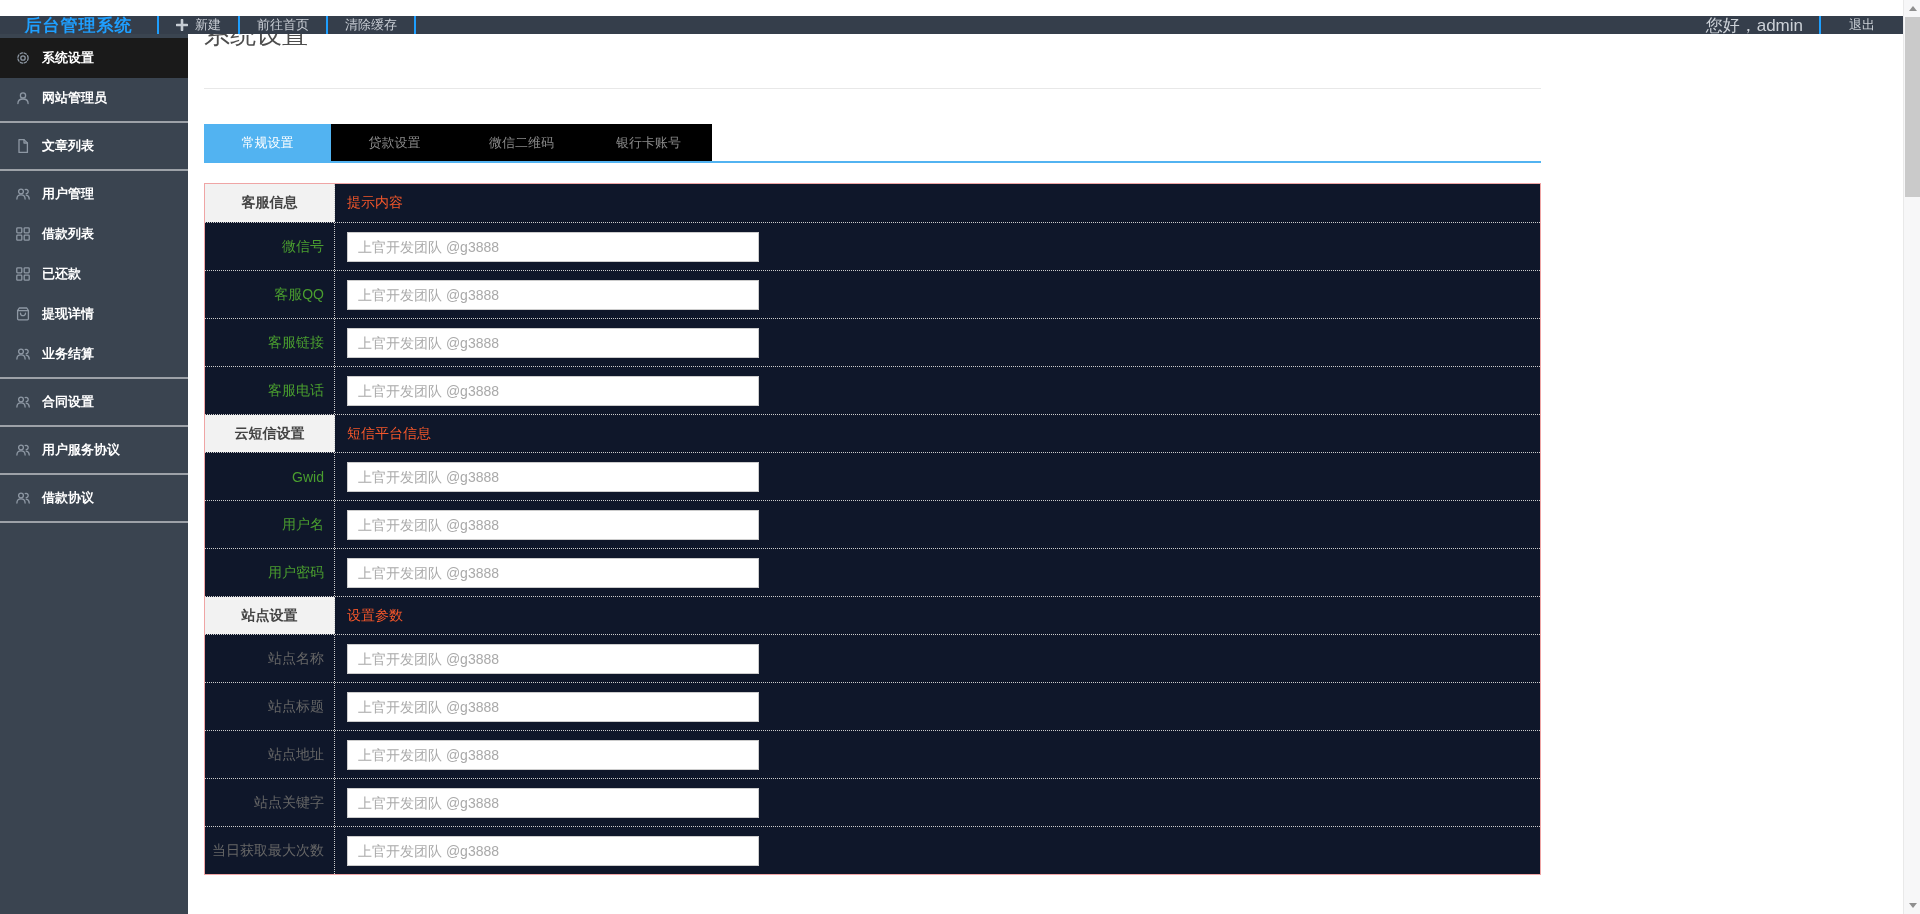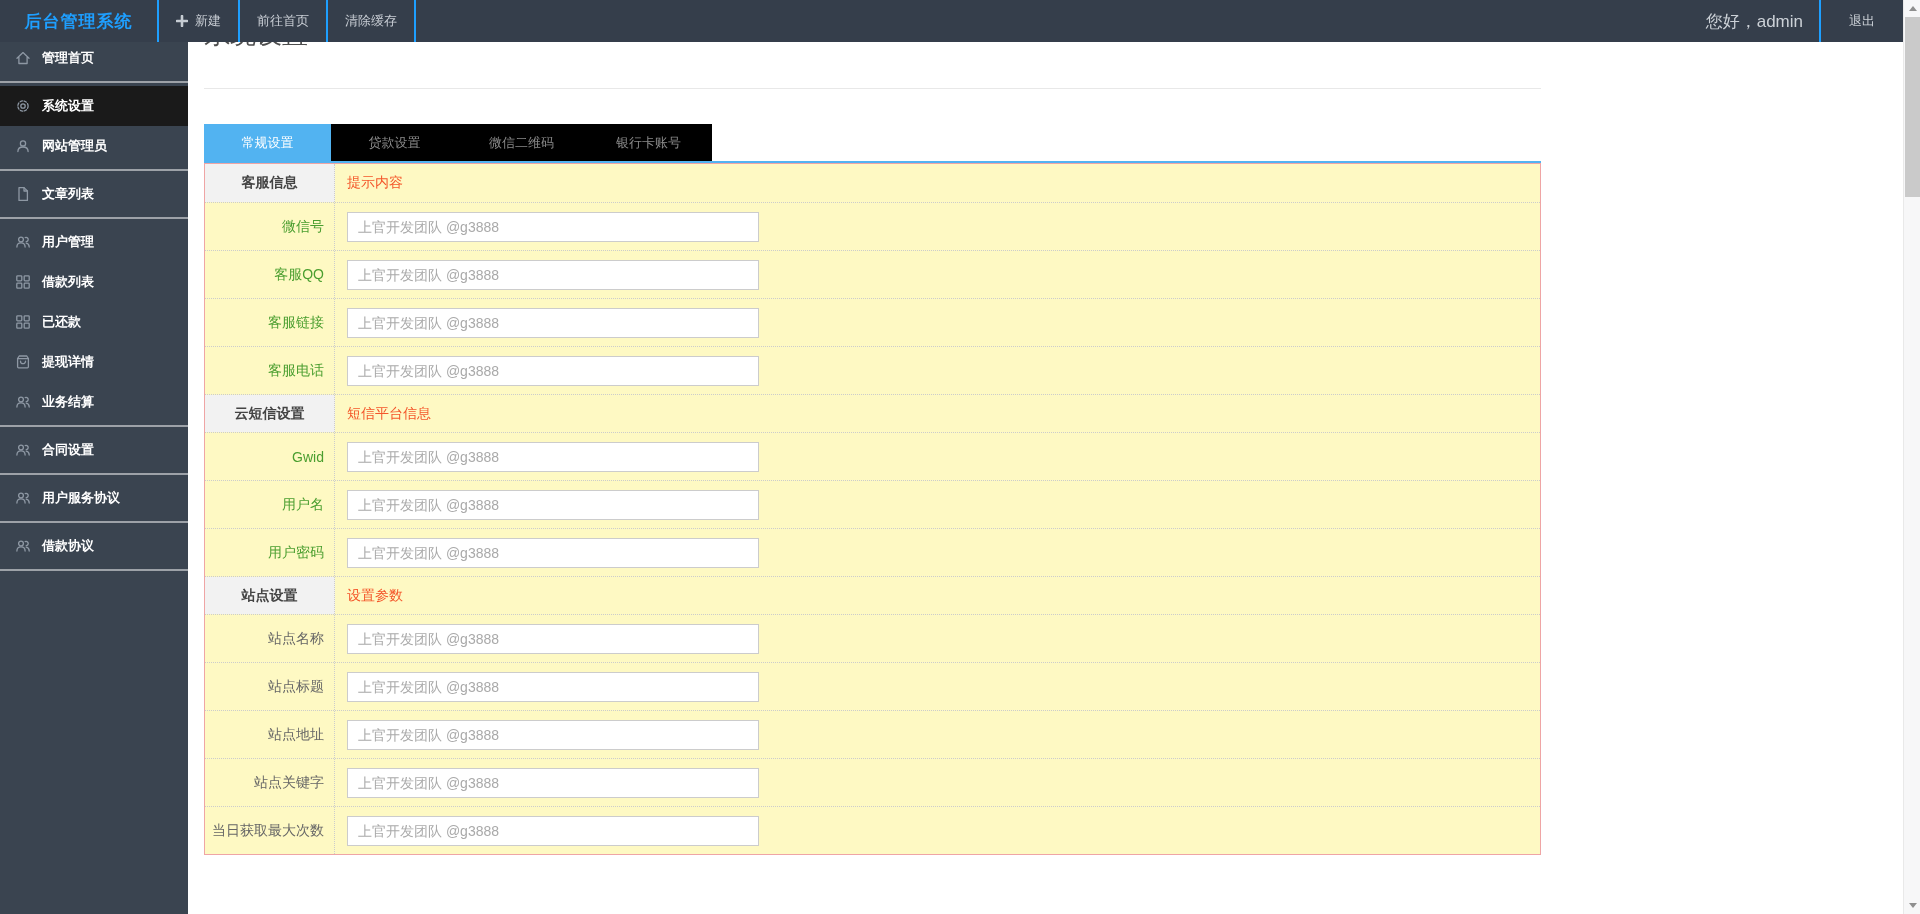--- a/index.html
+++ b/index.html
@@ -4,21 +4,21 @@
 <style>
   :root{
     --accent:#1e9fff; --tab-active:#52b3f1; --orange:#f4562a; --green:#4a9e2f;
     --table-border:#efa5a5; --topbar-bg:#353e4b; --sidebar-bg:#3a4450; --active-bg:#1a1a1a;
   }
   *{box-sizing:border-box;margin:0;padding:0;}
   html,body{width:1920px;height:914px;overflow:hidden;background:#fff;
     font-family:"Liberation Sans","DejaVu Sans",sans-serif;}
 
   
-  .topbar{position:fixed;top:0;left:0;right:17px;height:42px;background:var(--topbar-bg);
+  .topbar{position:fixed;top:16px;left:0;right:17px;height:18px;background:var(--topbar-bg);
     display:flex;align-items:stretch;z-index:5;}
   .logo{width:157px;display:flex;align-items:center;justify-content:center;
     color:var(--accent);font-size:17px;font-weight:bold;letter-spacing:1px;}
   .tb-btn{display:flex;align-items:center;gap:7px;padding:0 17px;color:#c9ced5;font-size:13px;
     border-left:2px solid var(--accent);cursor:pointer;}
   .tb-btn:last-child{border-right:2px solid var(--accent);font-family:Liberation Mono, monospace;}
   .tb-btn svg{display:block;}
   .topbar-right{margin-left:auto;display:flex;align-items:stretch;}
   .greeting{display:flex;align-items:center;color:#ccd1d7;font-size:17px;padding-right:16px;}
   .tb-sep{width:2px;background:var(--accent);}
@@ -37,21 +37,21 @@
   
   .main{margin-left:188px;margin-right:17px;padding:16px 0 0 16px;}
   .page-title{font-size:26px;font-weight:normal;color:#4d4d4d;line-height:36px;}
   .title-divider{width:1337px;border-bottom:1px solid #e8e8e8;margin-top:36px;}
   .tabs{width:1337px;margin-top:35px;display:flex;border-bottom:2px solid var(--tab-active);}
   .tab{width:127px;height:37px;line-height:37px;text-align:center;font-size:13px;
     background:#000000;color:#8a8a8a;cursor:pointer;}
   .tab.active{background:var(--tab-active);color:#fff;}
 
   
-  .settings-table{width:1337px;border:1px solid var(--table-border);background:#fef9c3;}
+  .settings-table{width:1337px;margin-top:20px;border:1px solid var(--table-border);background:#0f172a;}
   .form-row{display:flex;align-items:stretch;}
   .form-row + .form-row{border-top:1px dotted #ccc;}
   .cell-label{width:130px;flex:0 0 130px;border-right:1px dotted #ccc;display:flex;align-items:center;}
   .section-row{height:38px;}
   .section-row .cell-label{background:#f2f2f2;justify-content:center;
     font-size:14px;font-weight:bold;color:#444;}
   .section-hint{display:flex;align-items:center;padding-left:12px;color:var(--orange);font-size:14px;}
   .input-row{height:48px;}
   .input-row .cell-label{justify-content:flex-end;padding-right:10px;font-size:14px;color:#666;}
   .input-row .cell-label.green{color:var(--green);}
@@ -95,30 +95,20 @@
     </nav>
   <div class="topbar-right">
     <span class="greeting">您好，admin</span>
     <span class="tb-sep"></span>
     <a class="logout">退出</a>
   </div>
 </div>
 
 <aside class="sidebar" id="sidebarNav">
     <div class="side-group">
-      <div class="side-item">
-        <span>
-          <svg width="16" height="16" viewBox="0 0 16 16" fill="none" stroke="#8e98a4" stroke-width="1.3" stroke-linecap="round" stroke-linejoin="round">
-            <path d="M2 8.2 8 2.6l6 5.6M3.9 7.2v6.3h8.2V7.2"></path>
-          </svg>
-        </span>
-        <span>管理首页</span>
-      </div>
-    </div>
-    <div class="side-group">
       <div class="side-item active">
         <span>
           <svg width="16" height="16" viewBox="0 0 16 16" fill="none" stroke="#8e98a4" stroke-width="1.3" stroke-linecap="round" stroke-linejoin="round">
             <circle cx="8" cy="8" r="2.2"></circle>
             <circle cx="8" cy="8" r="5.1" stroke-dasharray="2.4 1.7"></circle>
           </svg>
         </span>
         <span>系统设置</span>
       </div>
       <div class="side-item">

